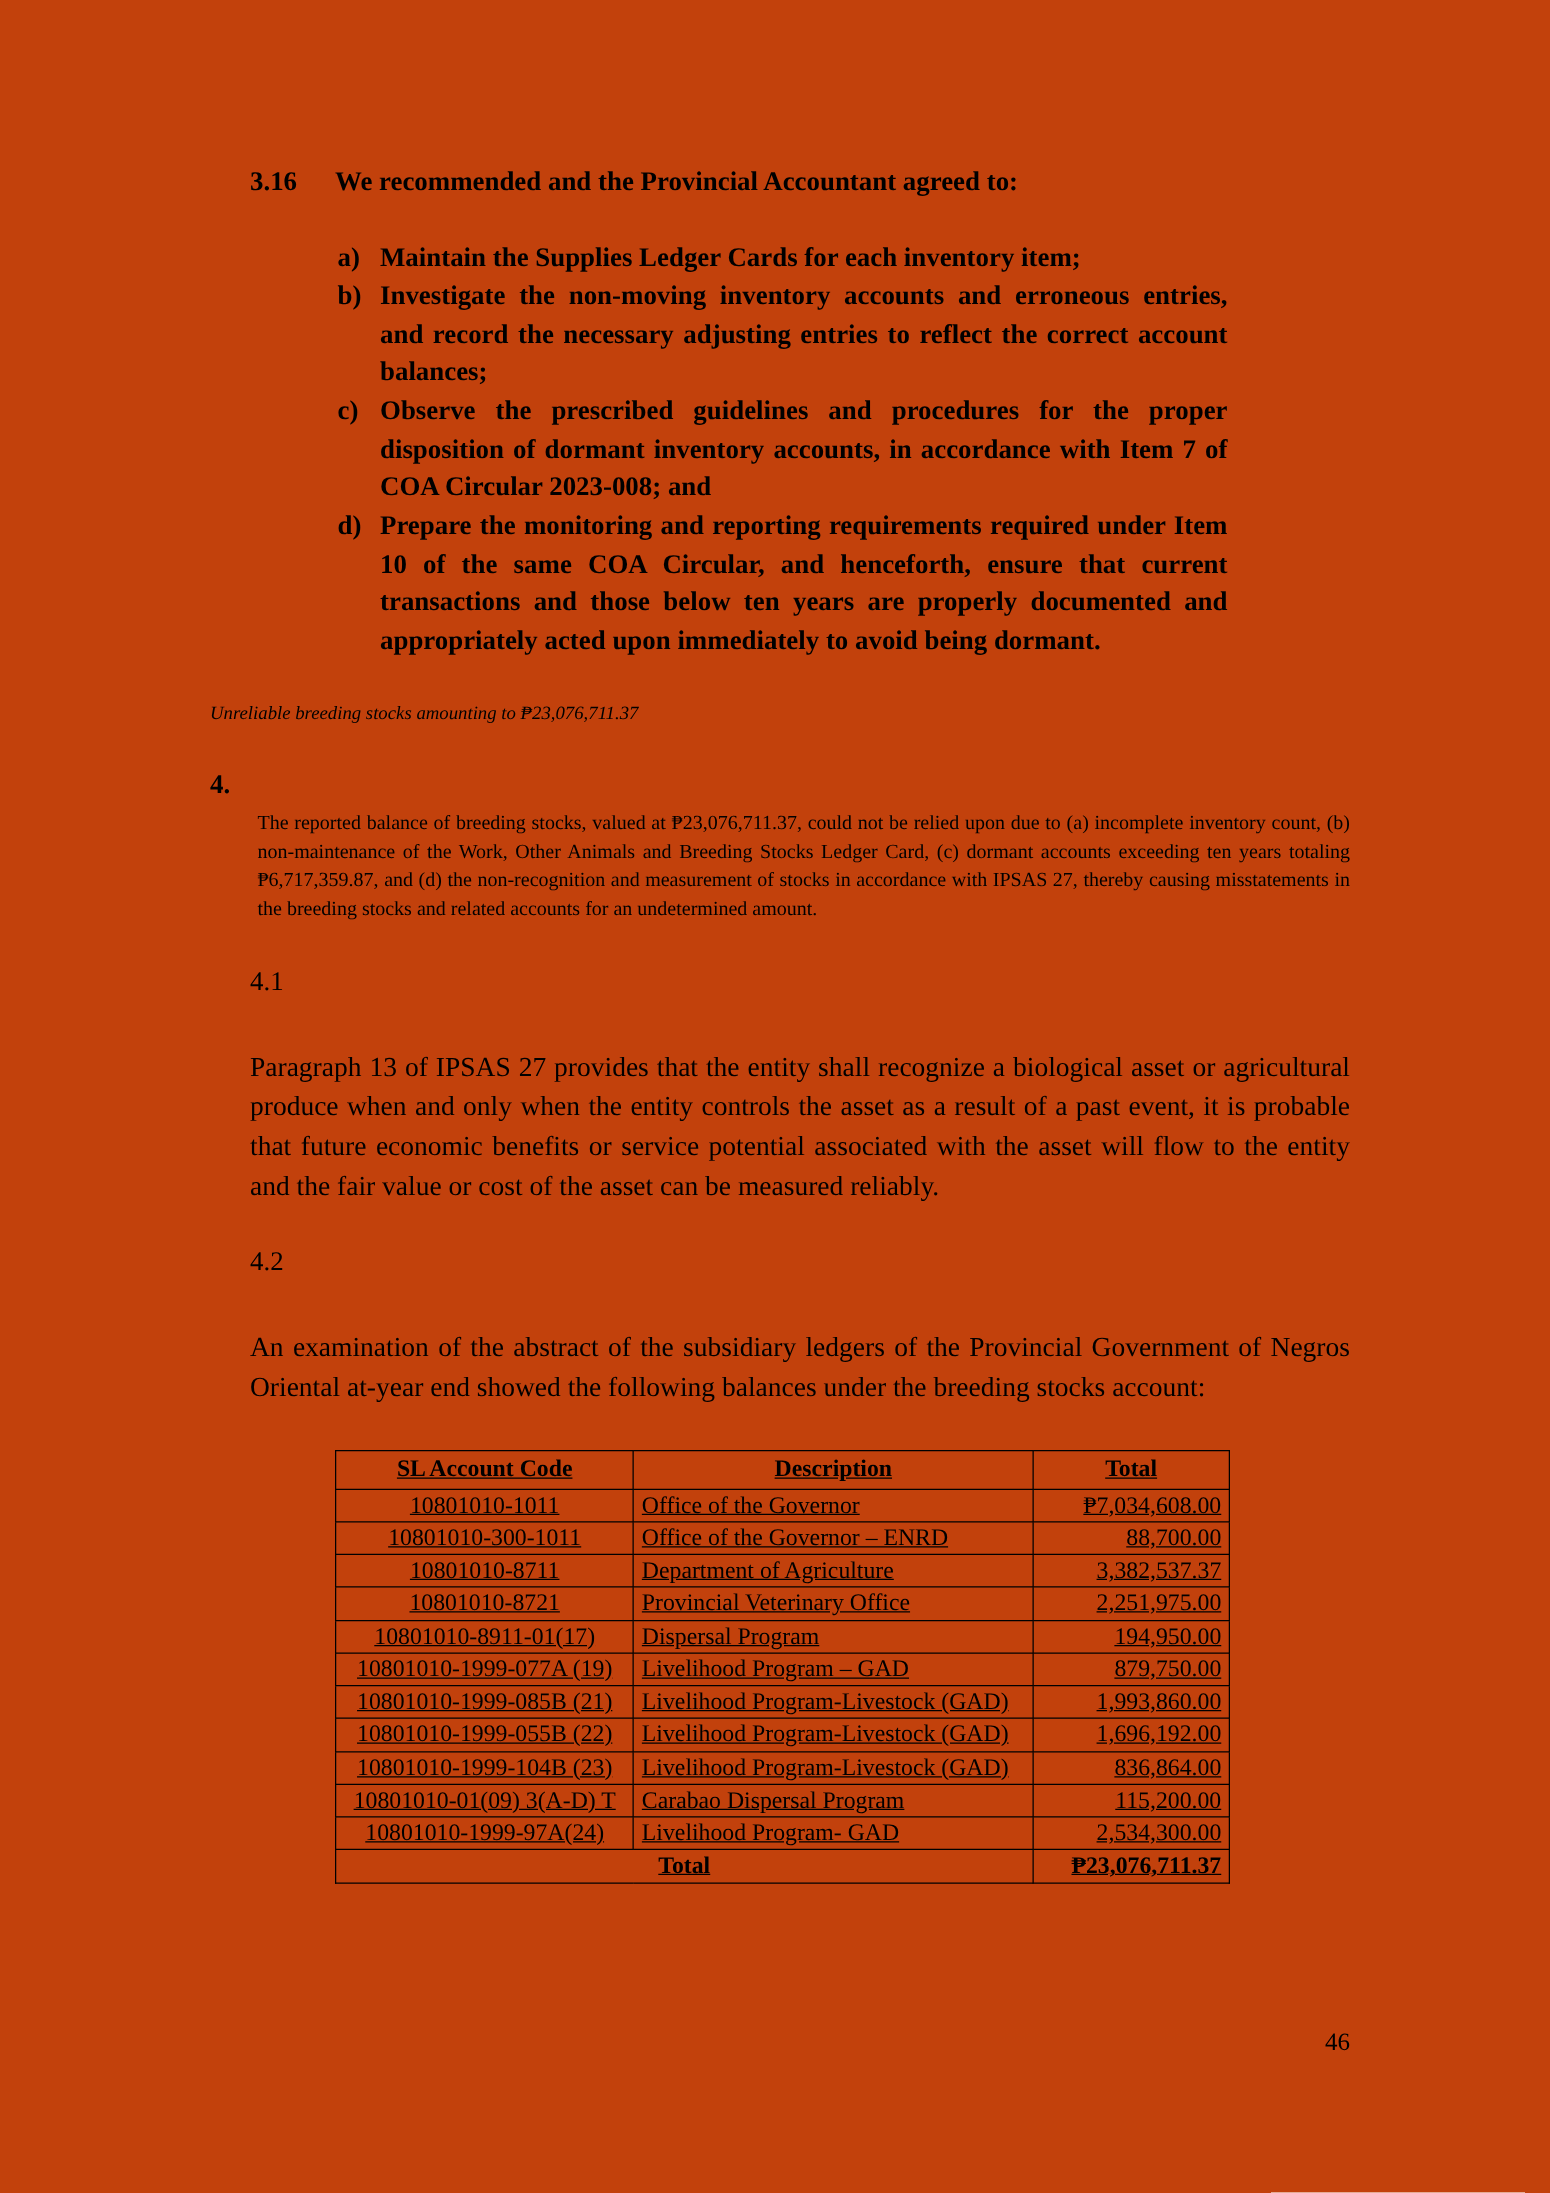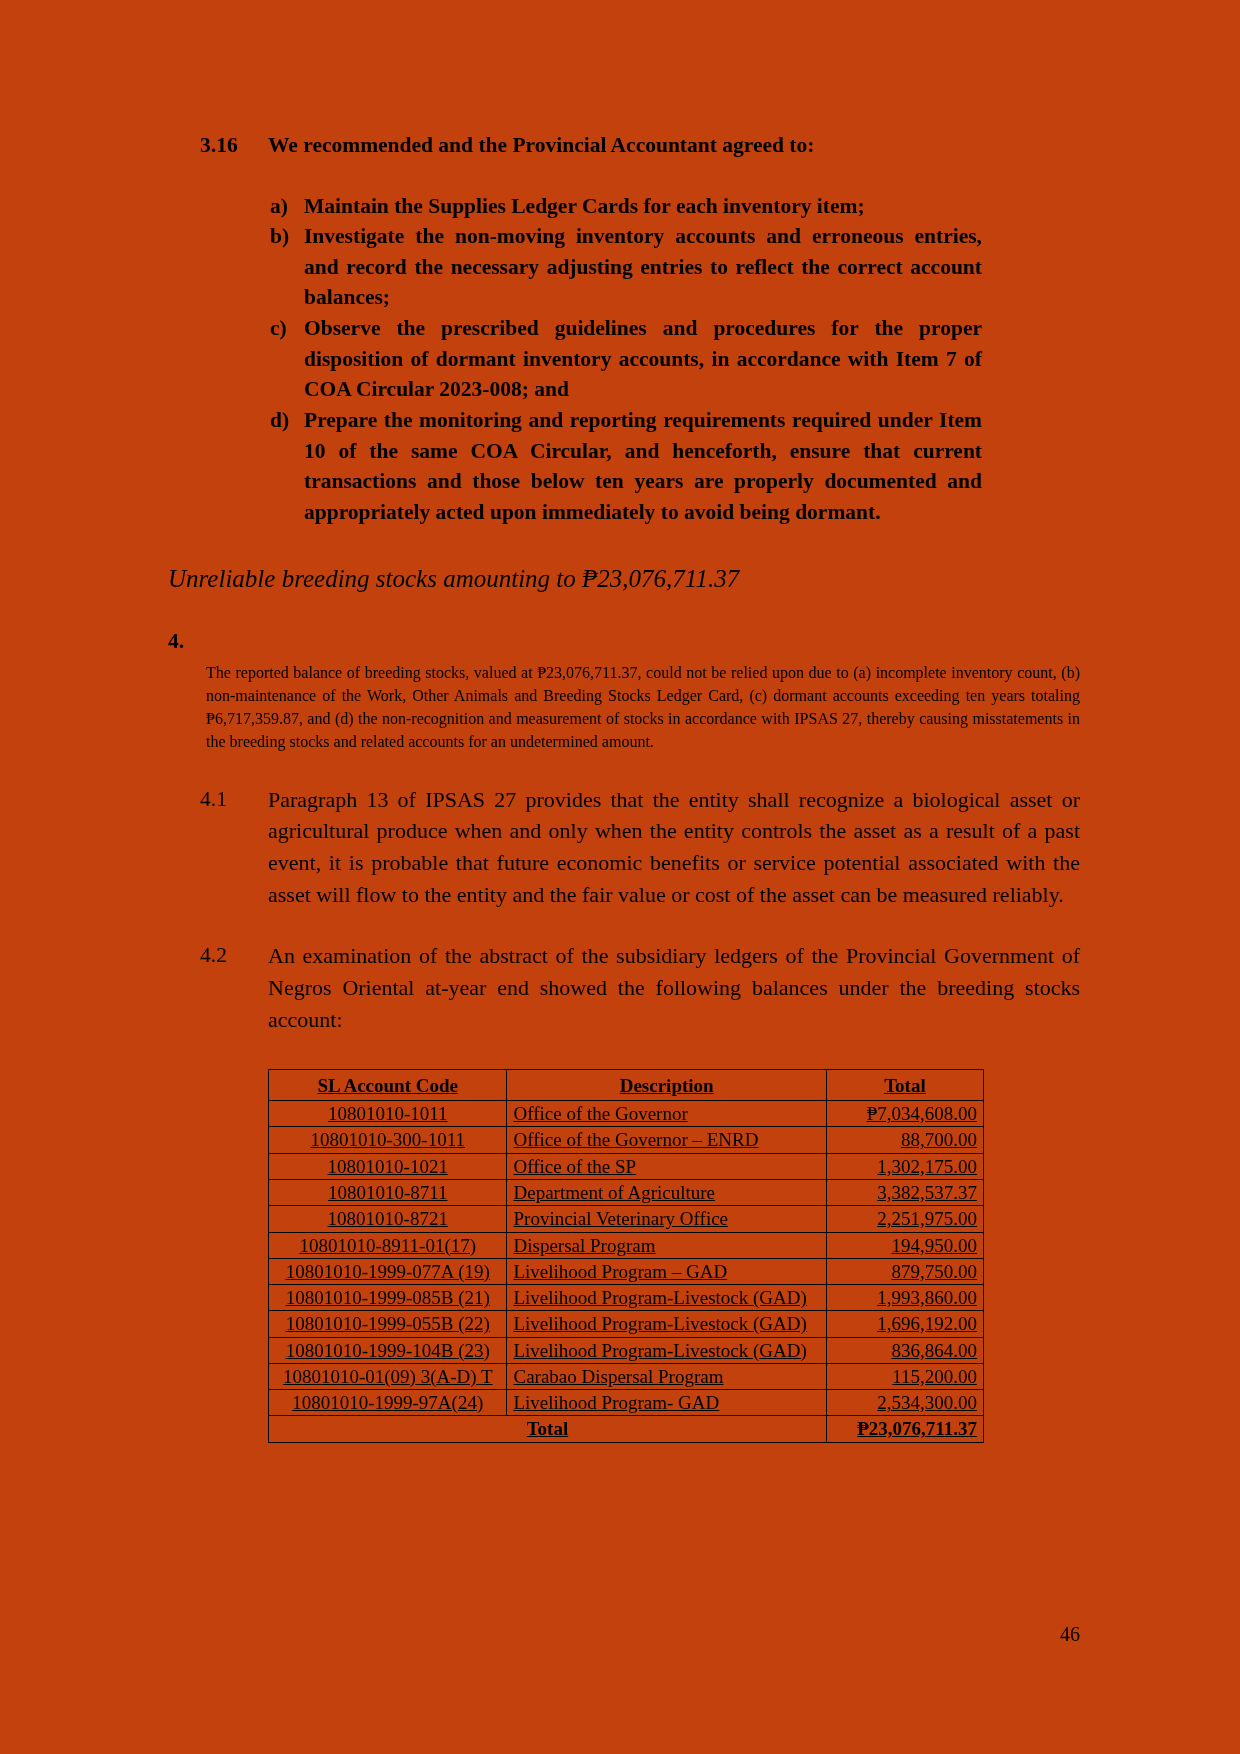--- a/index.html
+++ b/index.html
@@ -62,21 +62,21 @@
   .letter-body {
     flex: 1;
     text-align: justify;
     text-justify: inter-word;
   }
   .letter-body.nojust { text-align: left; }
 
   
   .finding-title {
     margin: 34px 0 12px 8px;
-    font-size: 25px;
+    font-size: 15px;
     font-style: italic;
     line-height: 1.4;
   }
 
   
   .finding-block {
     display: flex;
     margin: 30px 0 0 8px;
   }
   .finding-num {
@@ -93,20 +93,21 @@
     line-height: 1.44;
     text-align: justify;
     text-justify: inter-word;
     margin-top: 35px;
   }
 
   
   .sub-block {
     display: flex;
     margin: 30px 0 0 40px;
+    flex-direction: column;
   }
   .sub-num {
     width: 68px;
     flex: 0 0 68px;
     font-size: 21.5px;
     line-height: 1.44;
   }
   .sub-text {
     flex: 1;
     font-size: 22px;
@@ -235,25 +236,20 @@
             <td class="col-code">10801010-1011</td>
             <td class="col-desc">Office of the Governor</td>
             <td class="col-total">₱7,034,608.00</td>
           </tr>
           <tr>
             <td class="col-code">10801010-300-1011</td>
             <td class="col-desc">Office of the Governor – ENRD</td>
             <td class="col-total">88,700.00</td>
           </tr>
           <tr>
-            <td class="col-code">10801010-1021</td>
-            <td class="col-desc">Office of the SP</td>
-            <td class="col-total">1,302,175.00</td>
-          </tr>
-          <tr>
             <td class="col-code">10801010-8711</td>
             <td class="col-desc">Department of Agriculture</td>
             <td class="col-total">3,382,537.37</td>
           </tr>
           <tr>
             <td class="col-code">10801010-8721</td>
             <td class="col-desc">Provincial Veterinary Office</td>
             <td class="col-total">2,251,975.00</td>
           </tr>
           <tr>

